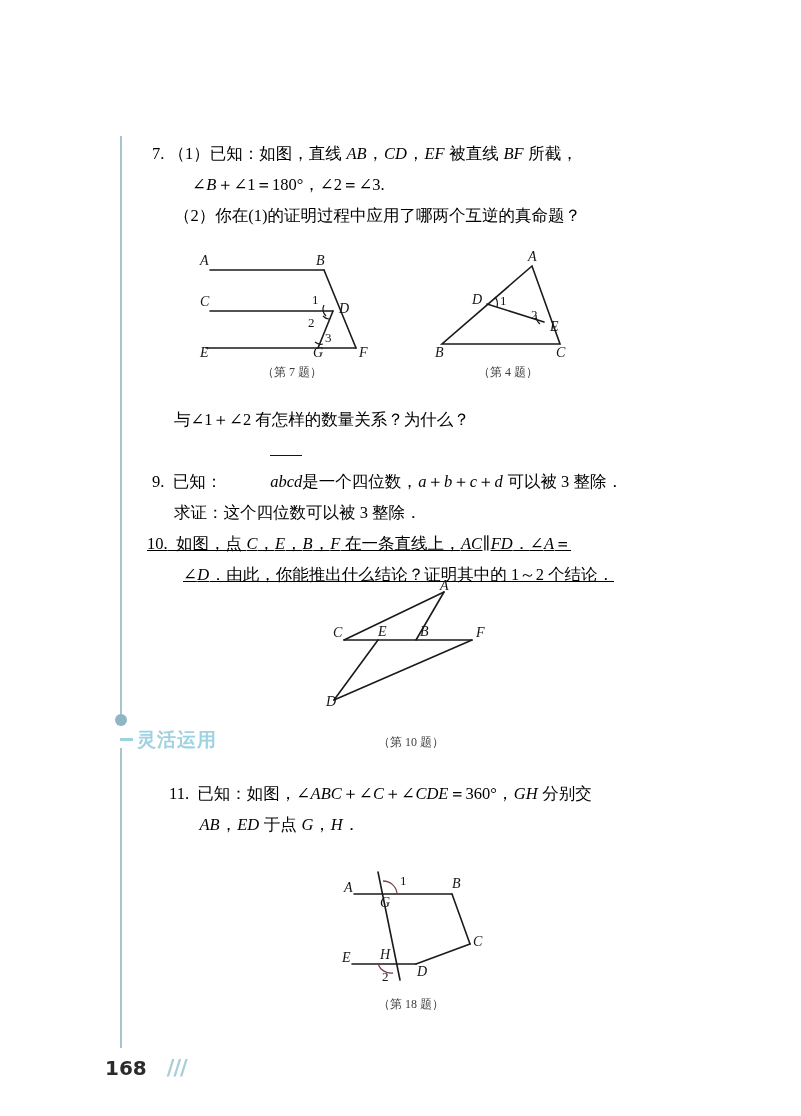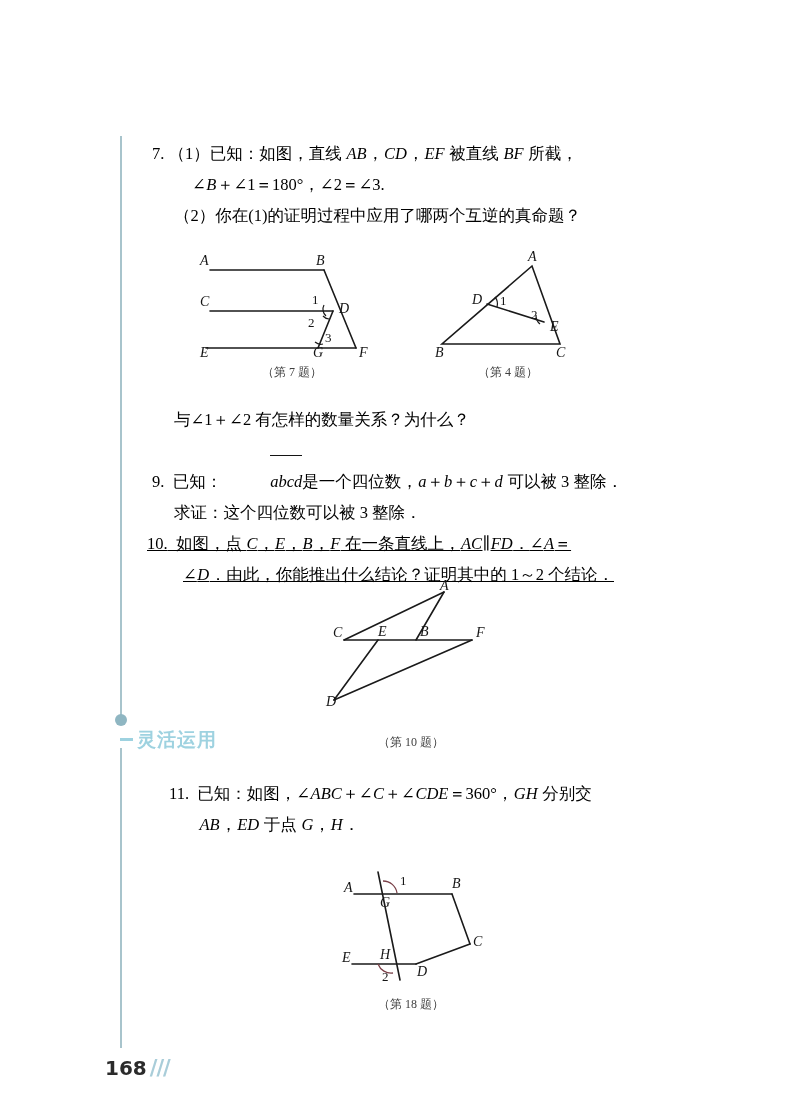--- a/index.html
+++ b/index.html
@@ -117,21 +117,21 @@
   .arc-st { stroke: #1a1a1a; stroke-width: 1.2; fill: none; }
   .arc-red { stroke: #7a4048; stroke-width: 1.3; fill: none; }
 
   
   .footer {
     position: absolute;
     left: 105px;
     top: 1056px;
     display: flex;
     align-items: center;
-    gap: 3px;
+    gap: 20px;
   }
   .pagenum {
     font-family: "DejaVu Sans", "Liberation Sans", sans-serif;
     font-size: 20px;
     font-weight: bold;
     color: #2b2b2b;
     letter-spacing: 0px;
   }
   .slashes {
     font-family: "DejaVu Sans", "Liberation Sans", sans-serif;

